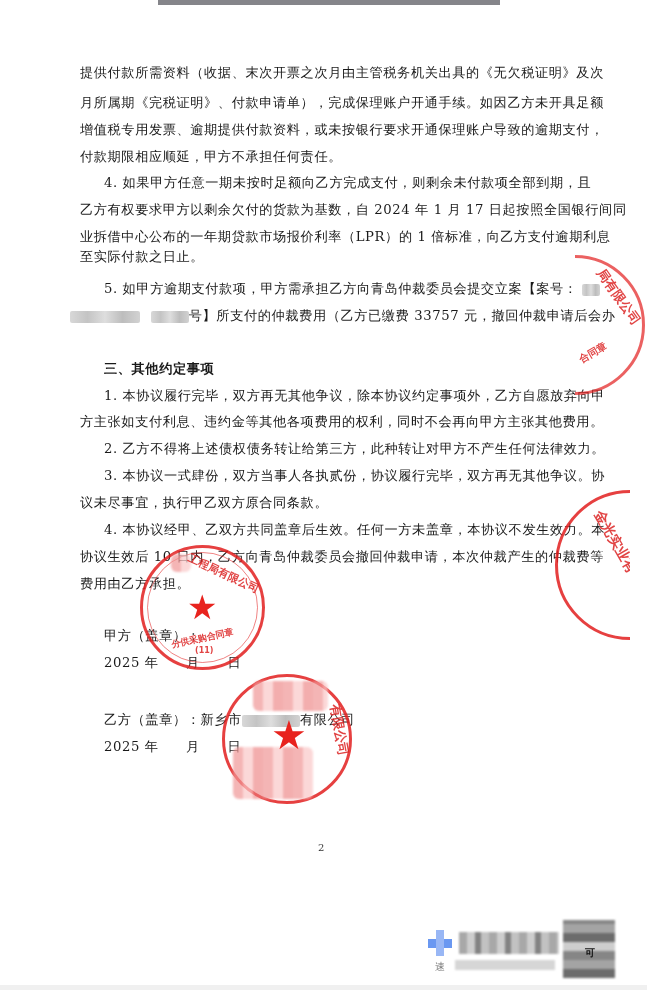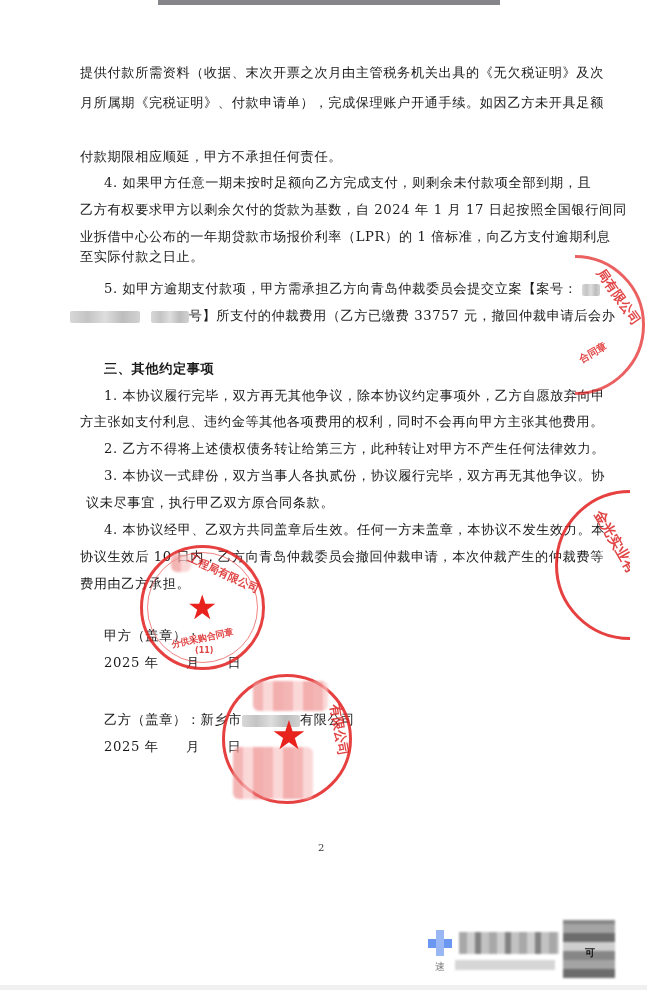--- a/index.html
+++ b/index.html
@@ -74,20 +74,21 @@
 </style>
 </head>
 <body>
 
 <div class="topbar"></div>
 
 <div class="page">
 
   <div class="line" style="left:80px; top:64px;">提供付款所需资料（收据、末次开票之次月由主管税务机关出具的《无欠税证明》及次</div>
   <div class="line" style="left:80px; top:94px;">月所属期《完税证明》、付款申请单），完成保理账户开通手续。如因乙方未开具足额</div>
+  <div class="line" style="left:80px; top:121px;">增值税专用发票、逾期提供付款资料，或未按银行要求开通保理账户导致的逾期支付，</div>
   <div class="line" style="left:80px; top:148px;text-align:right;">付款期限相应顺延，甲方不承担任何责任。</div>
 
   <div class="line" style="left:104px; top:174px;">4. 如果甲方任意一期未按时足额向乙方完成支付，则剩余未付款项全部到期，且</div>
   <div class="line" style="left:80px; top:201px;">乙方有权要求甲方以剩余欠付的货款为基数，自 2024 年 1 月 17 日起按照全国银行间同</div>
   <div class="line" style="left:80px; top:228px;">业拆借中心公布的一年期贷款市场报价利率（LPR）的 1 倍标准，向乙方支付逾期利息</div>
   <div class="line" style="left:80px; top:248px;">至实际付款之日止。</div>
 
   <div class="line" style="left:104px; top:280px;">
     <span>5. 如甲方逾期支付款项，甲方需承担乙方向青岛仲裁委员会提交立案【案号：</span><span class="blur" style="width:18px; margin-left:4px;"></span>
   </div>
@@ -97,21 +98,21 @@
   </div>
 
   <div class="line heading" style="left:104px; top:360px;">三、其他约定事项</div>
 
   <div class="line" style="left:104px; top:387px;">1. 本协议履行完毕，双方再无其他争议，除本协议约定事项外，乙方自愿放弃向甲</div>
   <div class="line" style="left:80px; top:413px;">方主张如支付利息、违约金等其他各项费用的权利，同时不会再向甲方主张其他费用。</div>
 
   <div class="line" style="left:104px; top:440px;">2. 乙方不得将上述债权债务转让给第三方，此种转让对甲方不产生任何法律效力。</div>
 
   <div class="line" style="left:104px; top:467px;">3. 本协议一式肆份，双方当事人各执贰份，协议履行完毕，双方再无其他争议。协</div>
-  <div class="line" style="left:80px; top:494px;margin-left:6px;">议未尽事宜，执行甲乙双方原合同条款。</div>
+  <div class="line" style="left:80px; top:494px;">议未尽事宜，执行甲乙双方原合同条款。</div>
 
   <div class="line" style="left:104px; top:521px;">4. 本协议经甲、乙双方共同盖章后生效。任何一方未盖章，本协议不发生效力。本</div>
   <div class="line" style="left:80px; top:548px;">协议生效后 10 日内，乙方向青岛仲裁委员会撤回仲裁申请，本次仲裁产生的仲裁费等</div>
   <div class="line" style="left:80px; top:575px;">费用由乙方承担。</div>
 
   <div class="line" style="left:104px; top:627px;">甲方（盖章）：</div>
   <div class="line" style="left:104px; top:654px;">2025 年　　月　　日</div>
 
   <div class="line" style="left:104px; top:711px;">
     <span>乙方（盖章）：新乡市</span><span class="blur" style="width:58px;"></span><span>有限公司</span>

